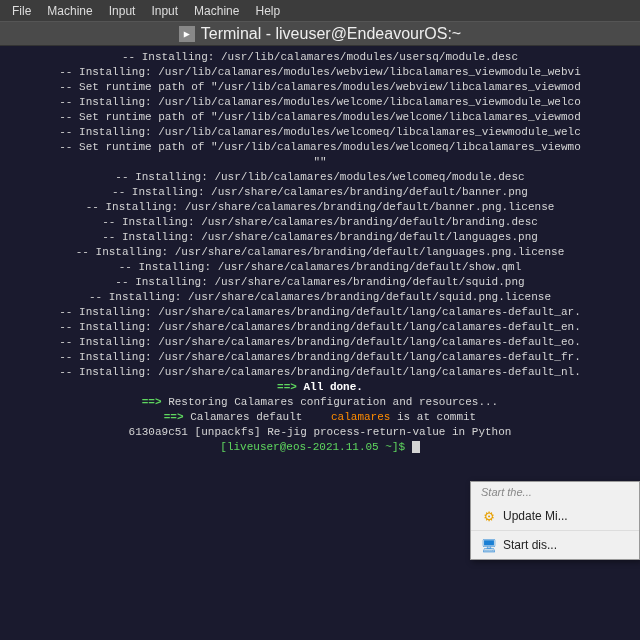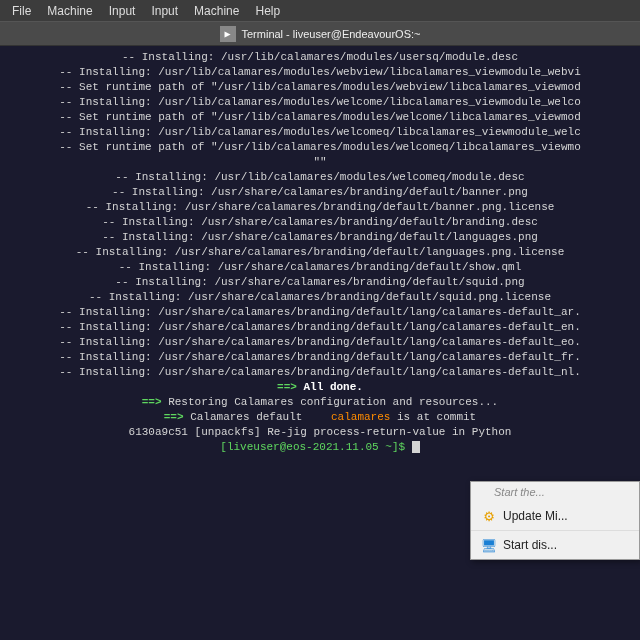--- a/index.html
+++ b/index.html
@@ -44,21 +44,21 @@
       background: #888;
       display: flex;
       align-items: center;
       justify-content: center;
       font-size: 10px;
       color: #fff;
     }
     #titlebar-text {
       color: #eee;
       font-family: Arial, sans-serif;
-      font-size: 11px;
+      font-size: 16px;
     }
 
     
     #terminal-body {
       background: #1a1a2e;
       width: 100%;
       height: calc(640px - 22px - 24px);
       overflow: hidden;
       padding: 4px 6px;
       position: relative;
@@ -136,21 +136,21 @@
       display: flex;
       align-items: center;
       justify-content: center;
       font-size: 13px;
     }
 
     .start-the-text {
       color: #888;
       font-family: Arial, sans-serif;
       font-size: 11px;
-      padding: 4px 23px;
+      padding: 4px 10px;
       font-style: italic;
     }
   </style>
 </head>
 <body>
 
 <div id="menubar">
 <div class="menu-item">File</div>
     <div class="menu-item">Machine</div>
     <div class="menu-item">Input</div>

